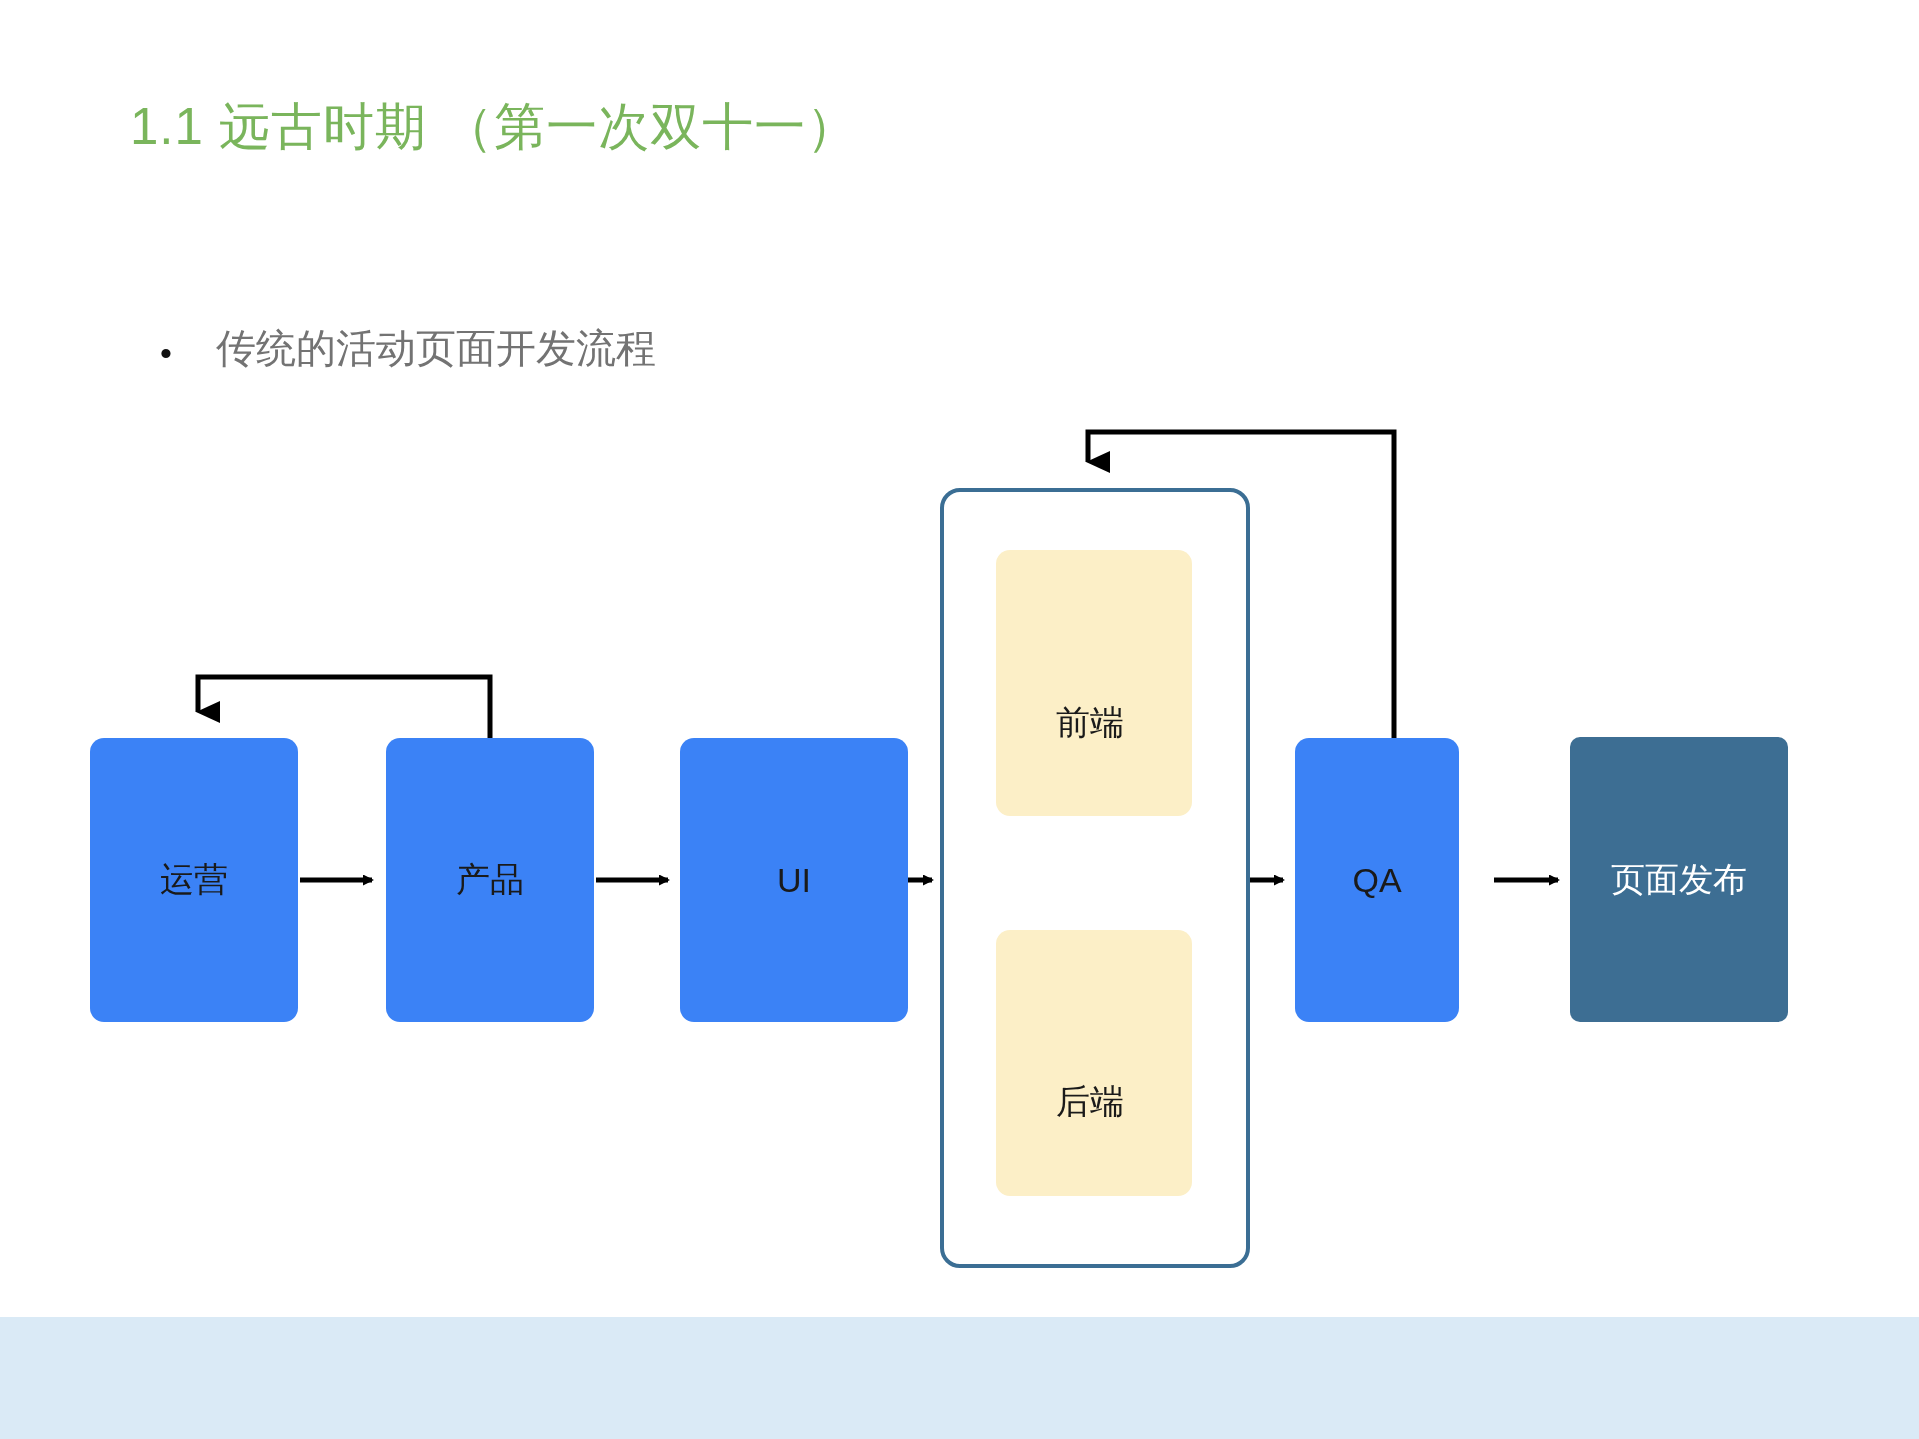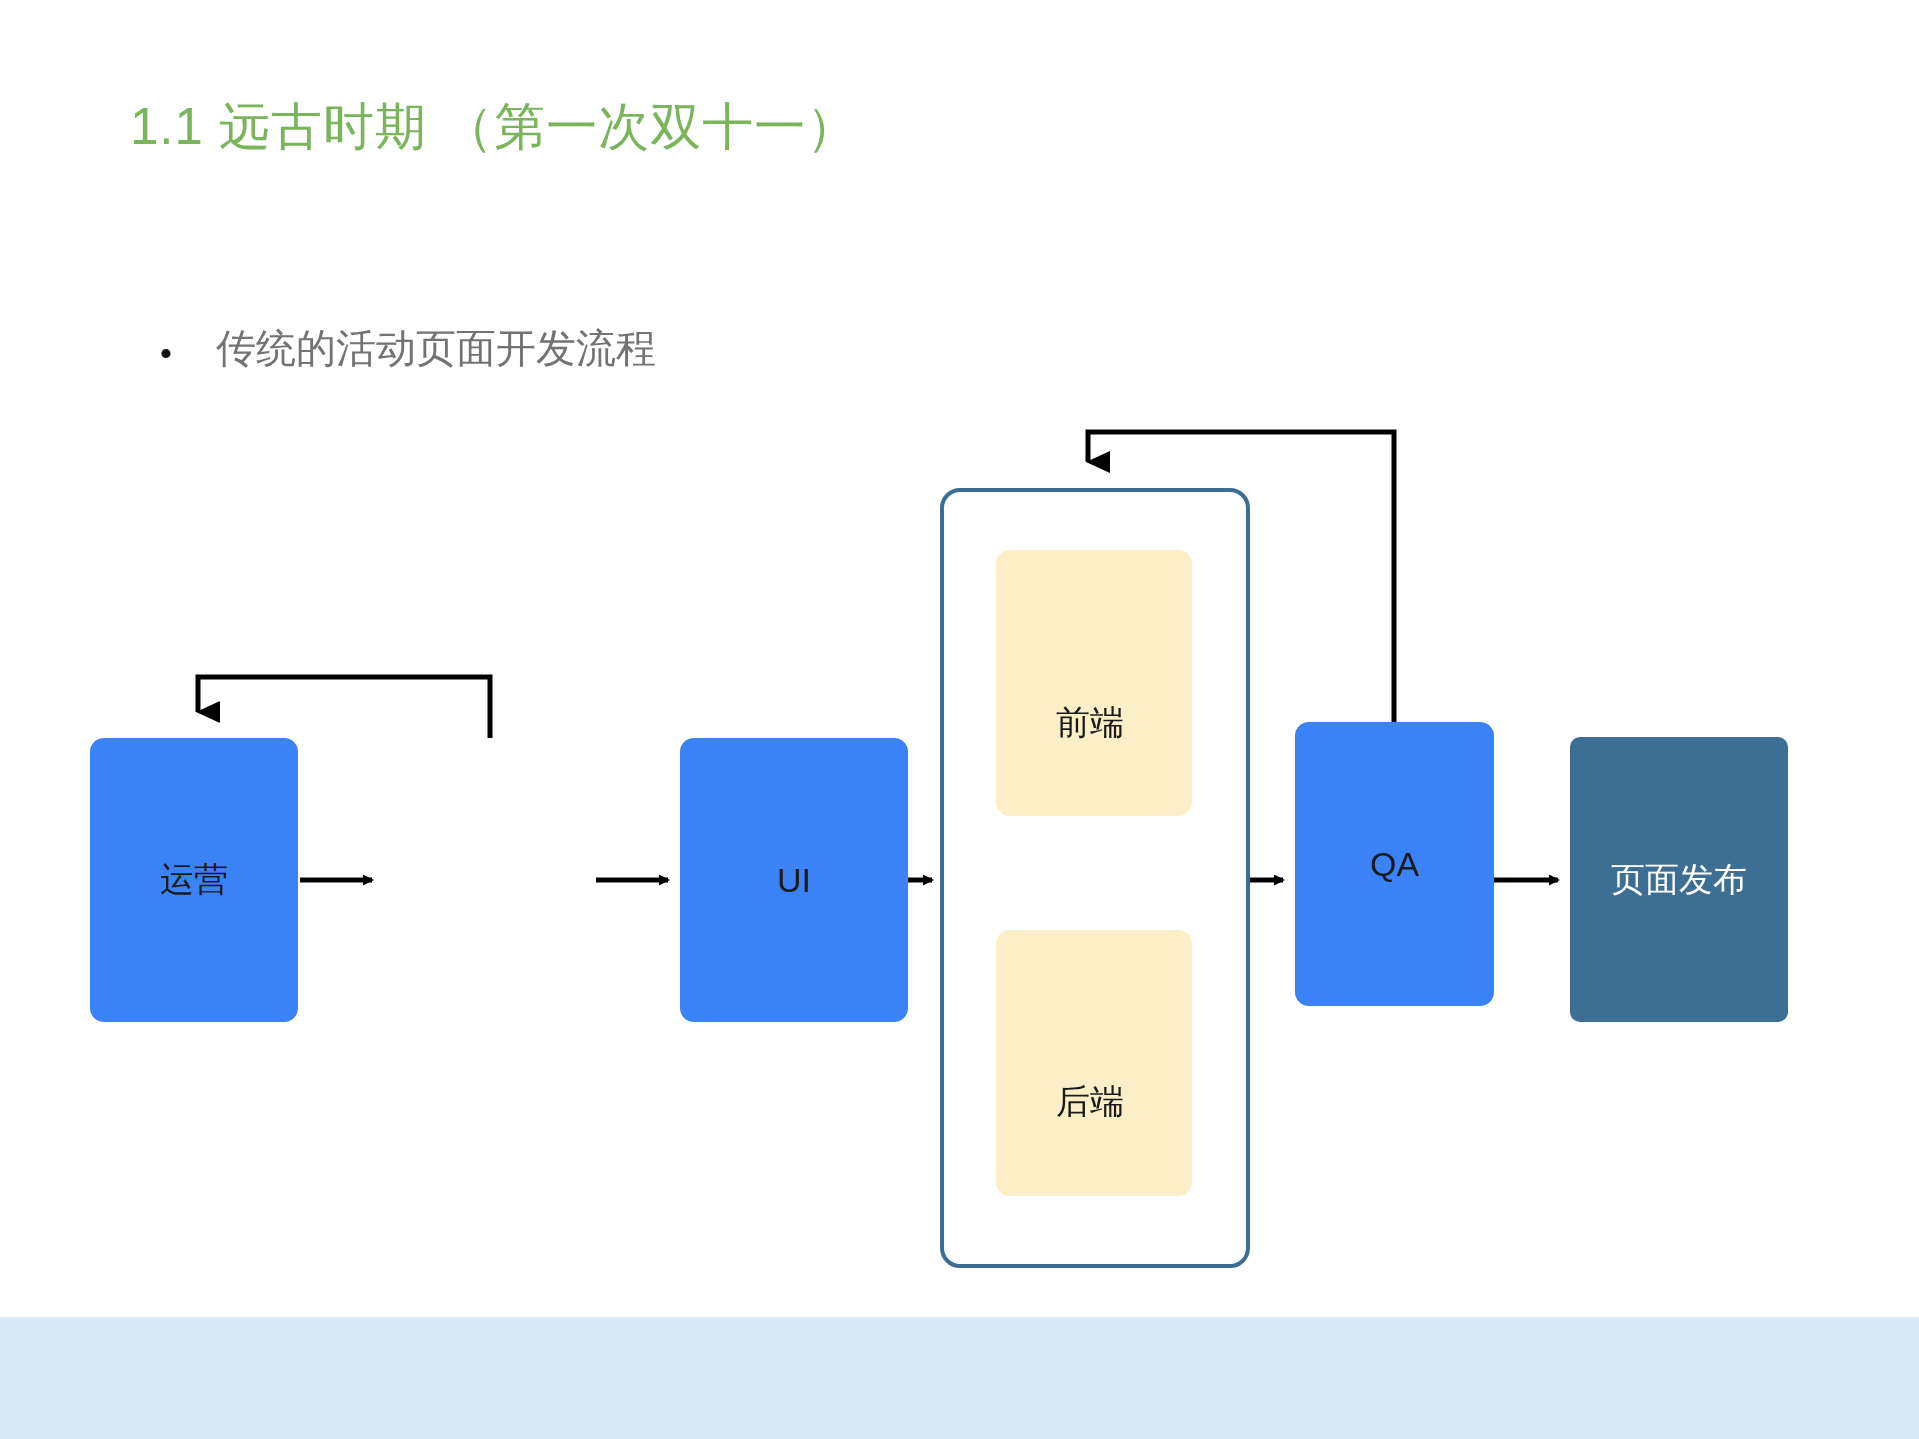--- a/index.html
+++ b/index.html
@@ -102,35 +102,38 @@
 
       <path d="M490,738 L490,677 L198,677 L198,712" fill="none" stroke="#000" stroke-width="5" marker-end="url(#ahd)"></path>
 
       <path d="M1394,738 L1394,432 L1088,432 L1088,462" fill="none" stroke="#000" stroke-width="5" marker-end="url(#ahd)"></path>
     </svg>
 
     <div class="node" style="left:90px;top:738px;width:208px;height:284px;">
       <span>运营</span>
     </div>
 
+    <div class="node" style="left:386px;top:738px;width:208px;height:284px;">
+      <span>产品</span>
+    </div>
 
     <div class="node" style="left:680px;top:738px;width:228px;height:284px;">
       <span>UI</span>
     </div>
 
     <div class="group-box" style="left:940px;top:488px;width:302px;height:772px;">
     </div>
 
     <div class="inner-node" style="left:996px;top:550px;width:196px;height:266px;"></div>
     <div class="inner-label" style="left:1056px;top:672px;margin-top:28px;">前端</div>
 
     <div class="inner-node" style="left:996px;top:930px;width:196px;height:266px;"></div>
     <div class="inner-label" style="left:1056px;top:1051px;margin-top:28px;">后端</div>
 
-    <div class="node" style="left:1295px;top:722px;width:199px;height:284px;">
+    <div class="node" style="left:1295px;top:738px;width:164px;height:284px;">
       <span>QA</span>
     </div>
 
     <div class="node blue" style="left:1570px;top:737px;width:218px;height:285px;">
       <span>页面发布</span>
     </div>
 
   </div>
 
   <div class="footer">

